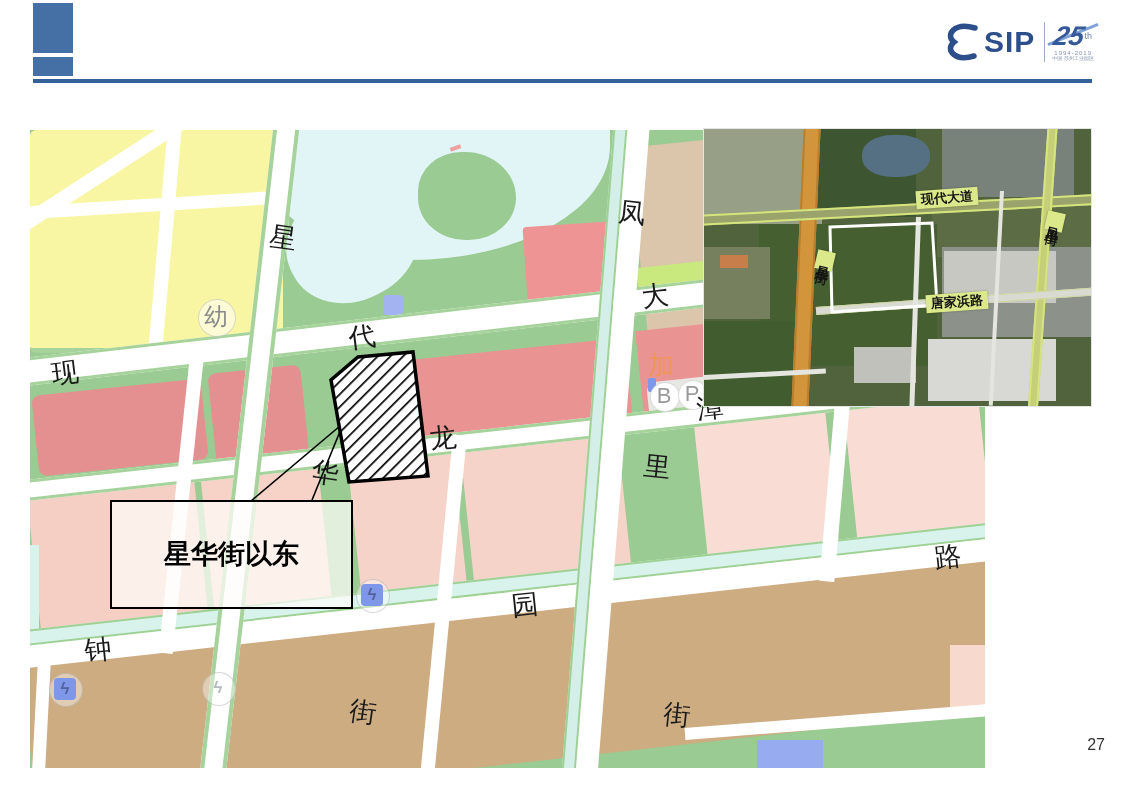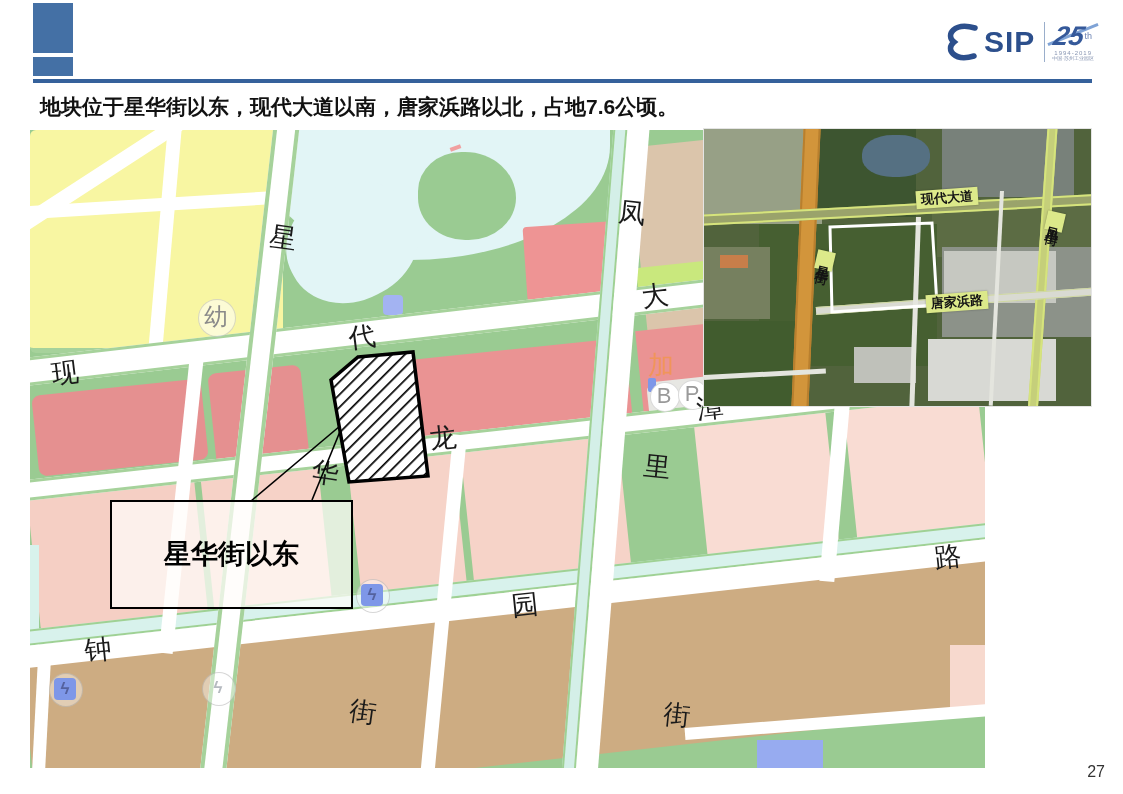--- a/index.html
+++ b/index.html
@@ -14,21 +14,21 @@
   .logo{position:absolute;left:942px;top:16px;width:175px;height:52px;display:flex;align-items:center;}
   .logo .sip{font-size:30px;font-weight:bold;color:#2C4F8C;letter-spacing:1px;margin-left:2px;}
   .logo .div{width:1px;height:40px;background:#9AAECB;margin:0 7px 0 9px;}
   .logo .anniv{position:relative;text-align:center;line-height:1;}
   .logo .n25{font-style:italic;font-weight:bold;font-size:27px;color:#35599A;transform:skewX(-12deg);display:inline-block;}
   .logo .th{font-size:9px;color:#6F86B5;vertical-align:super;}
   .logo .yrs{font-size:6px;color:#8795B2;letter-spacing:1px;}
   .logo .org{font-size:5px;color:#8795B2;white-space:nowrap;}
   .swoosh{position:absolute;left:-6px;top:10px;width:54px;height:3px;background:#7FA3D6;transform:rotate(-22deg);}
   .intro{position:absolute;left:40px;top:93px;font-size:21px;font-weight:bold;color:#111;white-space:nowrap;}
-  .pagenum{position:absolute;right:18px;top:763px;font-size:16px;color:#333;}
+  .pagenum{position:absolute;right:18px;top:736px;font-size:16px;color:#333;}
   
   #vmap{position:absolute;left:30px;top:130px;width:955px;height:638px;background:#9ACB92;overflow:hidden;}
   #vmap .abs{position:absolute;}
   .road-h{position:absolute;background:#fff;border-top:3px solid #A6D29B;border-bottom:3px solid #A6D29B;transform-origin:0 50%;}
   .road-v{position:absolute;background:#fff;border-left:4px solid #A6D29B;border-right:4px solid #A6D29B;transform-origin:50% 0;}
   .road-plain{position:absolute;background:#fff;}
   .mc{position:absolute;width:34px;height:34px;margin:-17px 0 0 -17px;display:flex;align-items:center;
       justify-content:center;font-size:27px;color:#1a1a1a;}
   .poi-circle{position:absolute;border-radius:50%;background:rgba(255,255,255,.55);border:1px solid rgba(150,150,150,.35);}
   .bolt{position:absolute;width:34px;height:34px;margin:-17px 0 0 -17px;}
@@ -67,21 +67,20 @@
     <span class="sip">SIP</span>
     <span class="div"></span>
     <span class="anniv">
       <span class="swoosh"></span>
       <span class="n25">25</span><span class="th">th</span>
       <div class="yrs">1994-2019</div>
       <div class="org">中国·苏州工业园区</div>
     </span>
   </div>
 
-  <div class="intro">地块位于星华街以东，现代大道以南，唐家浜路以北，占地7.6公顷。</div>
 
   <div id="vmap">
 
     <div class="abs" style="left:235px;top:-22px;width:345px;height:152px;background:#E2F5F6;border-radius:0 0 58% 42%/0 0 75% 65%;"></div>
     <div class="abs" style="left:255px;top:55px;width:135px;height:115px;background:#E2F5F6;border-radius:48%;transform:rotate(-28deg);"></div>
     <div class="abs" style="left:388px;top:22px;width:98px;height:88px;background:#9ACB92;border-radius:46% 54% 50% 50%;"></div>
     <div class="abs" style="left:420px;top:16px;width:11px;height:4px;background:#F0A0A0;transform:rotate(-20deg);"></div>
 
     <div class="abs" style="left:0;top:0;width:253px;height:218px;background:#F8F6A2;border-radius:6px;border-bottom:5px solid #A6D29B;"></div>
     <div class="road-plain" style="left:-8px;top:88px;width:212px;height:15px;transform:rotate(-33deg);transform-origin:0 50%;"></div>

